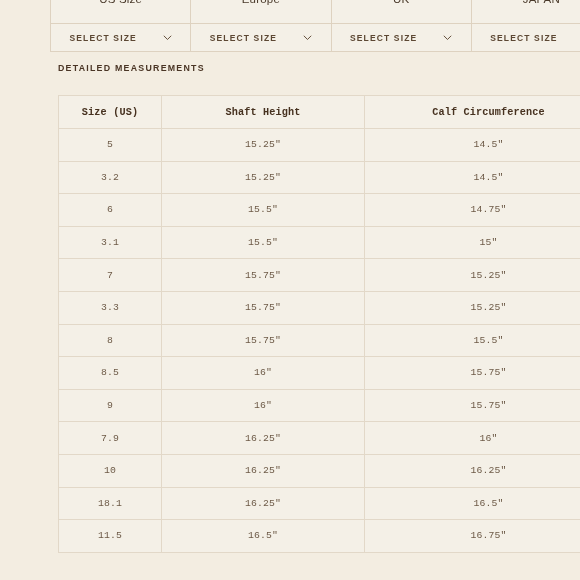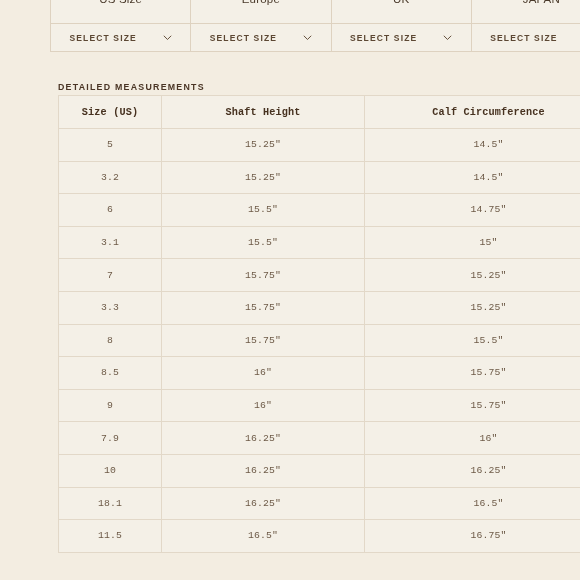--- a/index.html
+++ b/index.html
@@ -77,21 +77,21 @@
     display: block;
     width: 9px;
     height: 6px;
   }
   .chev svg { display: block; }
 
   
   .section-label {
     position: absolute;
     left: 18px;
-    top: 82px;
+    top: 63px;
     font-size: 8.8px;
     font-weight: 700;
     letter-spacing: 1.25px;
     color: #4a3525;
     white-space: nowrap;
   }
 
   
   .measure-wrap {
     position: absolute;

